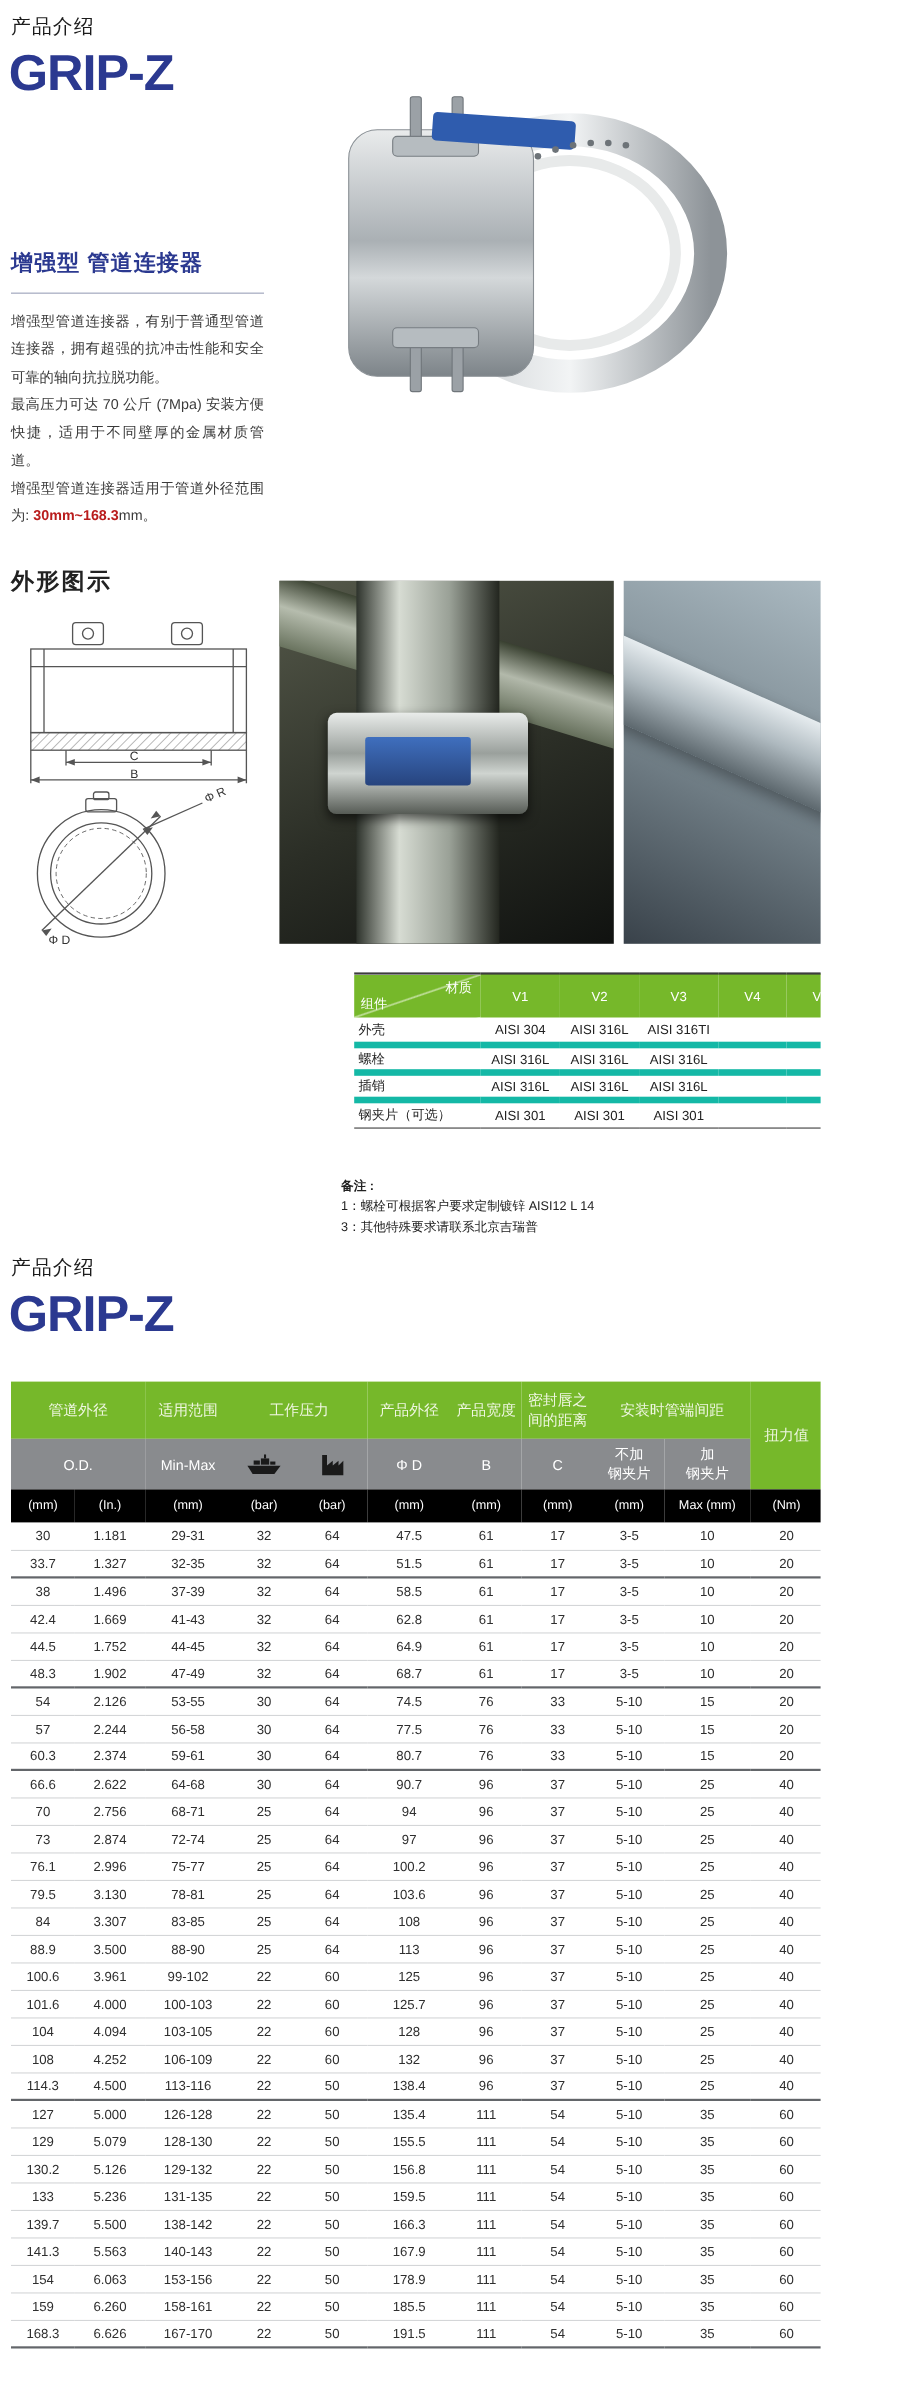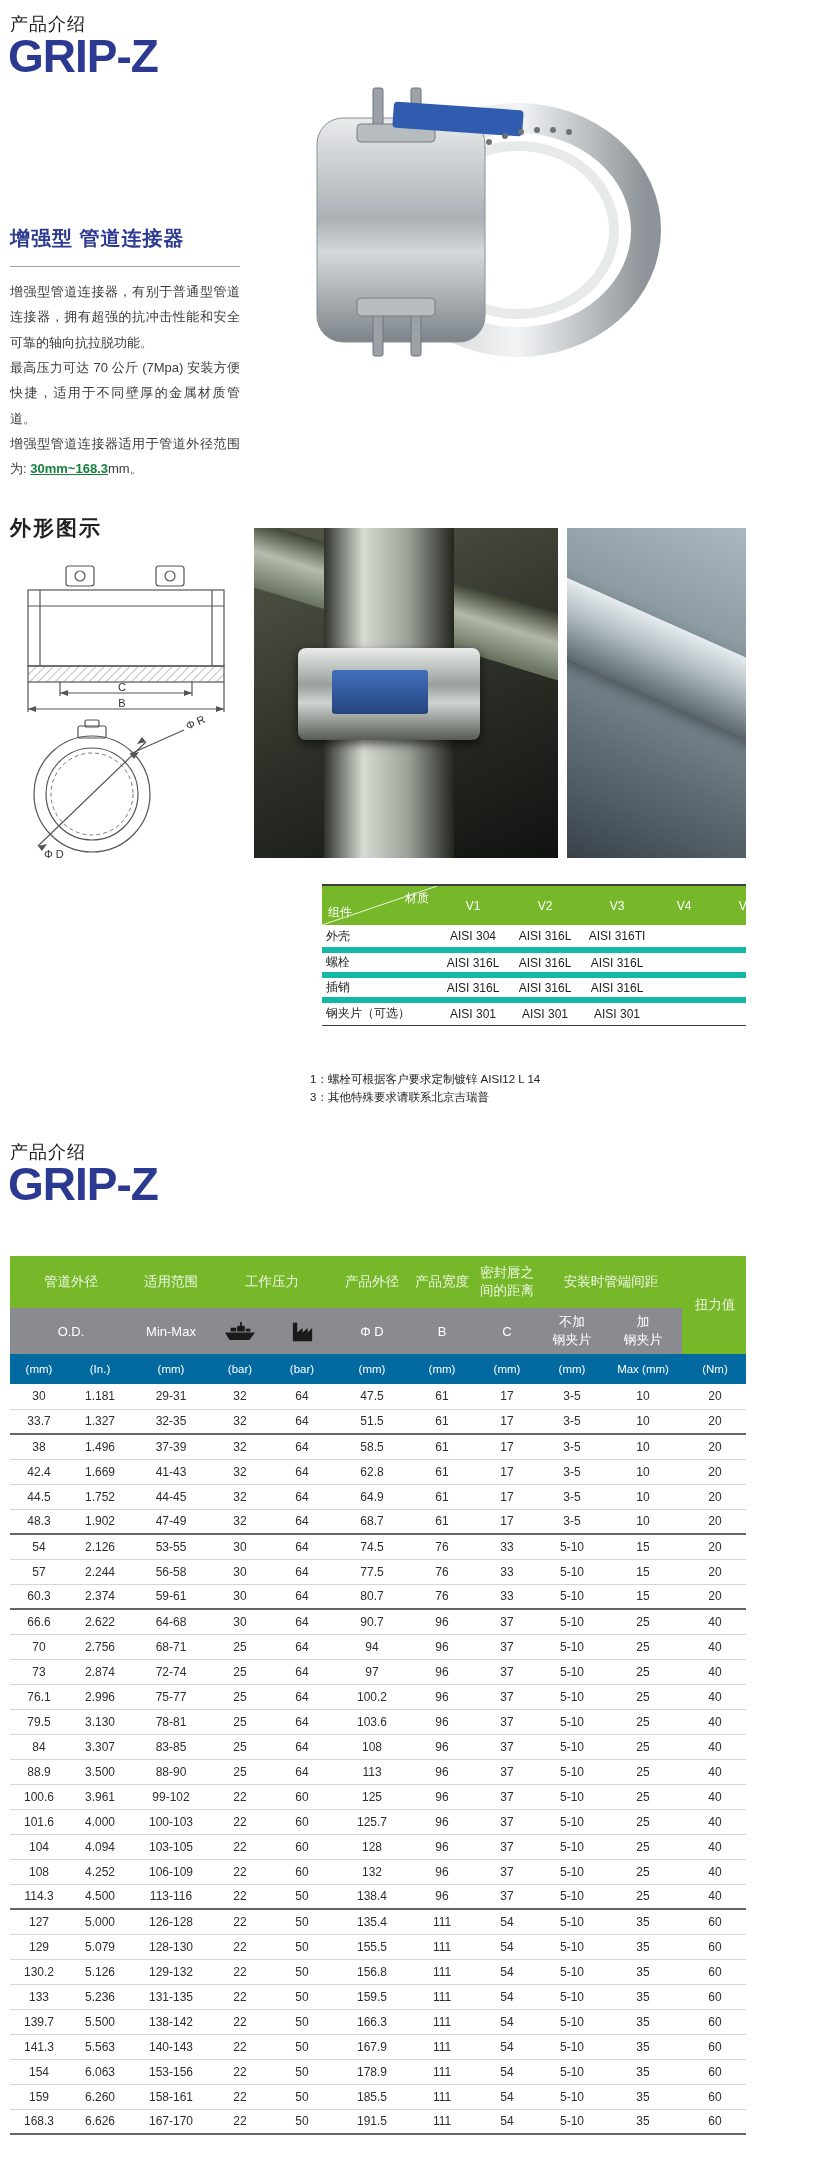--- a/index.html
+++ b/index.html
@@ -1,28 +1,28 @@
 <!DOCTYPE html>
 <html><head>
 <meta charset="utf-8">
 <style>
   * { margin:0; padding:0; box-sizing:border-box; }
   body { background:#fff; font-family:"Liberation Sans", sans-serif; }
   #page { position:relative; width:746px; height:2183px; background:#fff; overflow:hidden; }
 
   
   .kicker { position:absolute; font-size:18px; color:#1c1c1c; letter-spacing:1px; }
-  .brand  { position:absolute; font-size:46px; font-weight:bold; color:#2b3990; line-height:1; letter-spacing:-1px; }
+  .brand  { position:absolute; font-size:46px; font-weight:bold; color:#2b3990; line-height:1; letter-spacing:-1px;margin-top:10px; }
 
   
   #s1-left { position:absolute; left:10px; top:225px; width:230px; }
   #s1-left .prod-head { font-size:20px; font-weight:bold; color:#2b3990; letter-spacing:1px; }
   #s1-left .divider { border:none; border-top:1px solid #9aa0b8; margin:14px 0 12px 0; }
   #s1-left p { font-size:13px; line-height:1.95; color:#3a3a3a; text-align:justify; }
-  #s1-left .range b { color:#15803d;text-decoration:underline; }
+  #s1-left .range b { color:#b91c1c; }
 
   
   #product-photo { position:absolute; left:253px; top:82px; width:418px; height:280px; }
 
   
   #s2-head { position:absolute; left:10px; top:514px; font-size:21px; font-weight:bold; color:#222; letter-spacing:2px; }
   .drawing { position:absolute; left:8px; }
   #photo-left  { position:absolute; left:254px; top:528px; width:304px; height:330px;
                  background:linear-gradient(155deg,#55594a 0%,#2b2e26 55%,#101210 100%); overflow:hidden; }
   #photo-right { position:absolute; left:567px; top:528px; width:261px; height:330px;
@@ -54,21 +54,21 @@
 
   
   #notes { position:absolute; left:310px; top:1070px; width:512px; font-size:11.5px; color:#222; line-height:1.6; }
   #notes .nt { font-weight:bold; }
 
   
   #spec { position:absolute; left:10px; top:1256px; width:818px; border-collapse:collapse; table-layout:fixed; }
   #spec th { font-weight:normal; white-space:pre-line; }
   #spec .g { background:#76b82a; color:#eef6e0; font-size:13.5px; height:52px; vertical-align:middle; }
   #spec .s { background:#898b8e; color:#fff; font-size:13px; height:46px; vertical-align:middle; }
-  #spec .u { background:#0369a1; color:#fff; font-size:11.5px; height:30px; vertical-align:middle; }
+  #spec .u { background:#000000; color:#fff; font-size:11.5px; height:30px; vertical-align:middle; }
   #spec tbody td { font-size:12px; color:#2e2e2e; text-align:center; height:25px; vertical-align:middle;
                    border-bottom:1px solid #d4d6d8; }
   #spec tbody td.bolt { border-bottom:2px solid #63666a; font-size:12px; }
   #spec tbody tr.gend td { border-bottom:2px solid #63666a; }
   #spec .icon { display:inline-block; vertical-align:middle; }
 
   svg text { font-family:"Liberation Sans", sans-serif; }
 </style>
 </head>
 <body>
@@ -250,20 +250,21 @@
           <td>AISI 301</td>
           <td>AISI 301</td>
           <td></td>
           <td></td>
           <td>AISI 301</td>
         </tr>
       </tbody>
   </table>
 
   <div id="notes">
+    <div class="nt">备注 :</div>
     <div>1：螺栓可根据客户要求定制镀锌 AISI12 L 14</div>
     <div>3：其他特殊要求请联系北京吉瑞普</div>
   </div>
 
   <div class="kicker" style="left:10px; top:1140px;">产品介绍</div>
   <div class="brand" style="left:8px; top:1161px;">GRIP-Z</div>
 
   <table id="spec">
     <colgroup>
       <col style="width:58px">

